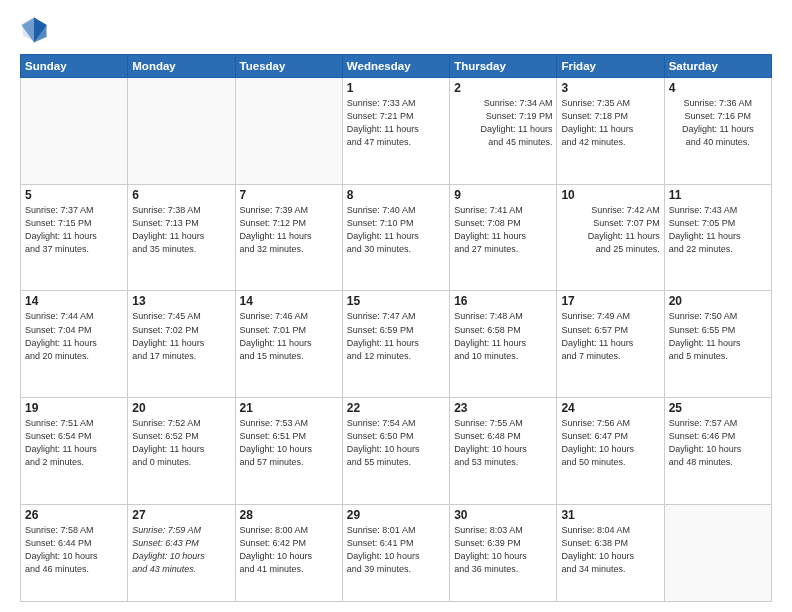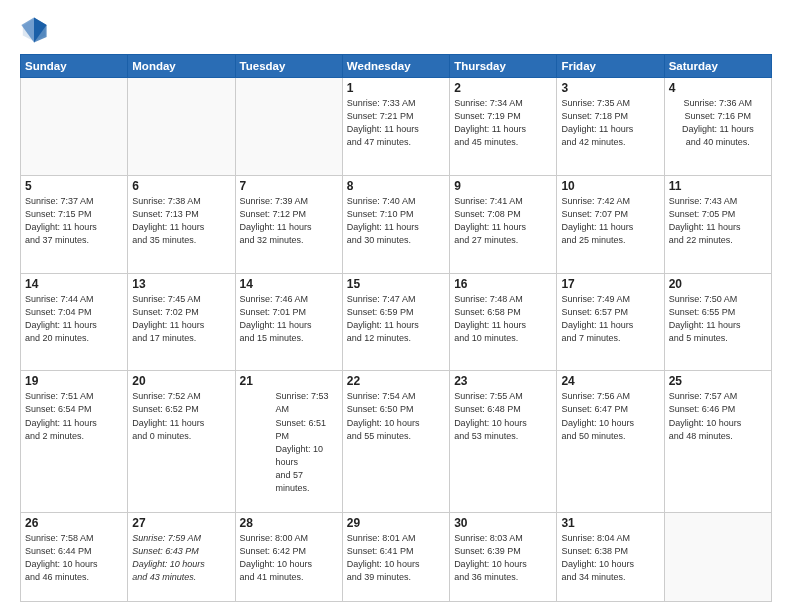--- a/index.html
+++ b/index.html
@@ -139,21 +139,21 @@
           <td class="empty"></td>
           <td>
             <span class="day-number">1</span>
             <div class="day-info" style="white-space: pre-line;">Sunrise: 7:33 AM
 Sunset: 7:21 PM
 Daylight: 11 hours
 and 47 minutes.</div>
           </td>
           <td>
             <span class="day-number">2</span>
-            <div class="day-info" style="white-space: pre-line;">Sunrise: 7:34 AM
+            <div class="day-info" style="white-space: pre-line; text-align: right;">Sunrise: 7:34 AM
 Sunset: 7:19 PM
 Daylight: 11 hours
 and 45 minutes.</div>
           </td>
           <td>
             <span class="day-number">3</span>
             <div class="day-info" style="white-space: pre-line;">Sunrise: 7:35 AM
 Sunset: 7:18 PM
 Daylight: 11 hours
 and 42 minutes.</div>
@@ -197,21 +197,21 @@
           </td>
           <td>
             <span class="day-number">9</span>
             <div class="day-info" style="white-space: pre-line;">Sunrise: 7:41 AM
 Sunset: 7:08 PM
 Daylight: 11 hours
 and 27 minutes.</div>
           </td>
           <td>
             <span class="day-number">10</span>
-            <div class="day-info" style="white-space: pre-line;">Sunrise: 7:42 AM
+            <div class="day-info" style="white-space: pre-line; text-align: right;">Sunrise: 7:42 AM
 Sunset: 7:07 PM
 Daylight: 11 hours
 and 25 minutes.</div>
           </td>
           <td>
             <span class="day-number">11</span>
             <div class="day-info" style="white-space: pre-line;">Sunrise: 7:43 AM
 Sunset: 7:05 PM
 Daylight: 11 hours
 and 22 minutes.</div>
@@ -278,21 +278,21 @@
           </td>
           <td>
             <span class="day-number">20</span>
             <div class="day-info" style="white-space: pre-line;">Sunrise: 7:52 AM
 Sunset: 6:52 PM
 Daylight: 11 hours
 and 0 minutes.</div>
           </td>
           <td>
             <span class="day-number">21</span>
-            <div class="day-info" style="white-space: pre-line; margin-left: 36px;">Sunrise: 7:53 AM
+            <div class="day-info" style="white-space: pre-line;">Sunrise: 7:53 AM
 Sunset: 6:51 PM
 Daylight: 10 hours
 and 57 minutes.</div>
           </td>
           <td>
             <span class="day-number">22</span>
             <div class="day-info" style="white-space: pre-line;">Sunrise: 7:54 AM
 Sunset: 6:50 PM
 Daylight: 10 hours
 and 55 minutes.</div>

